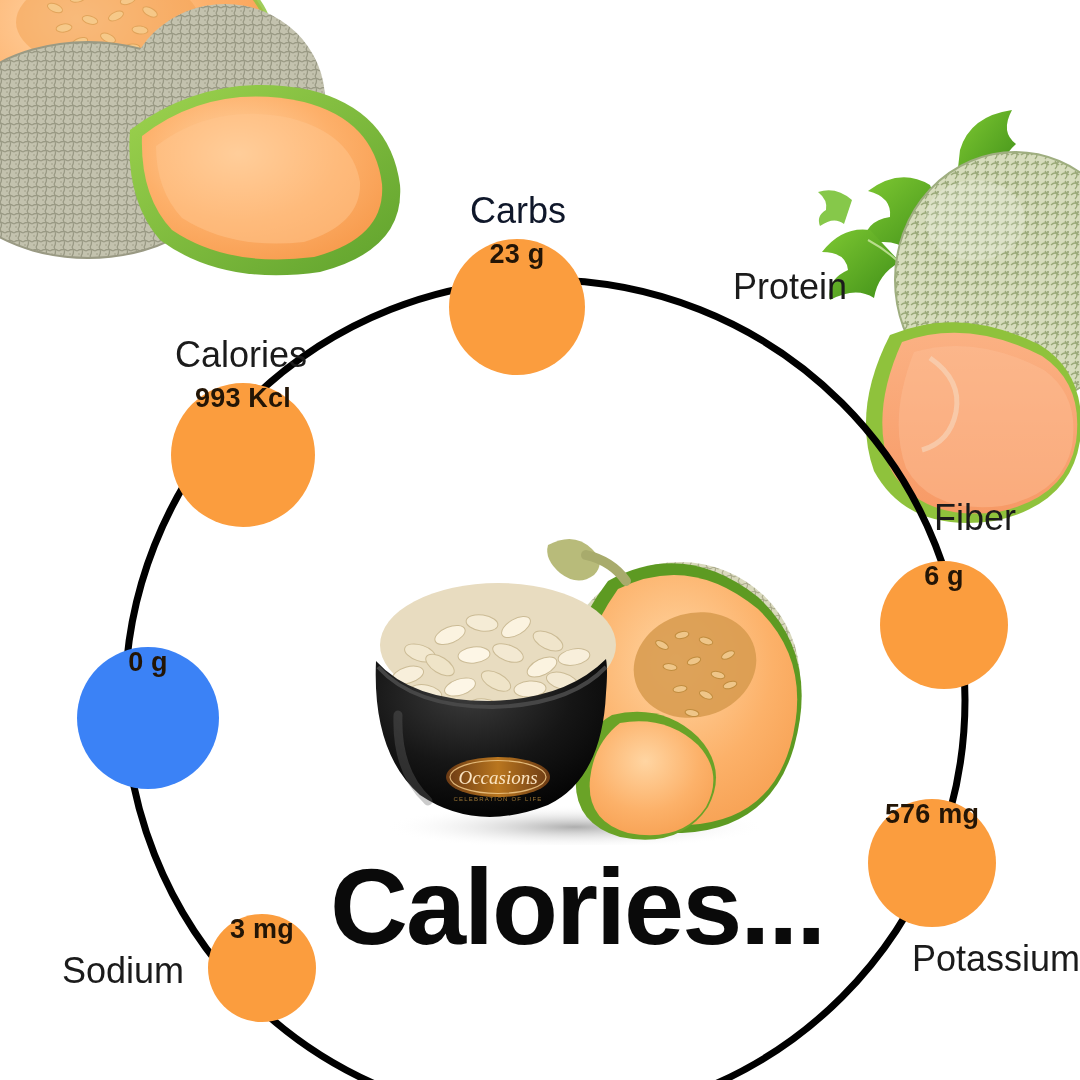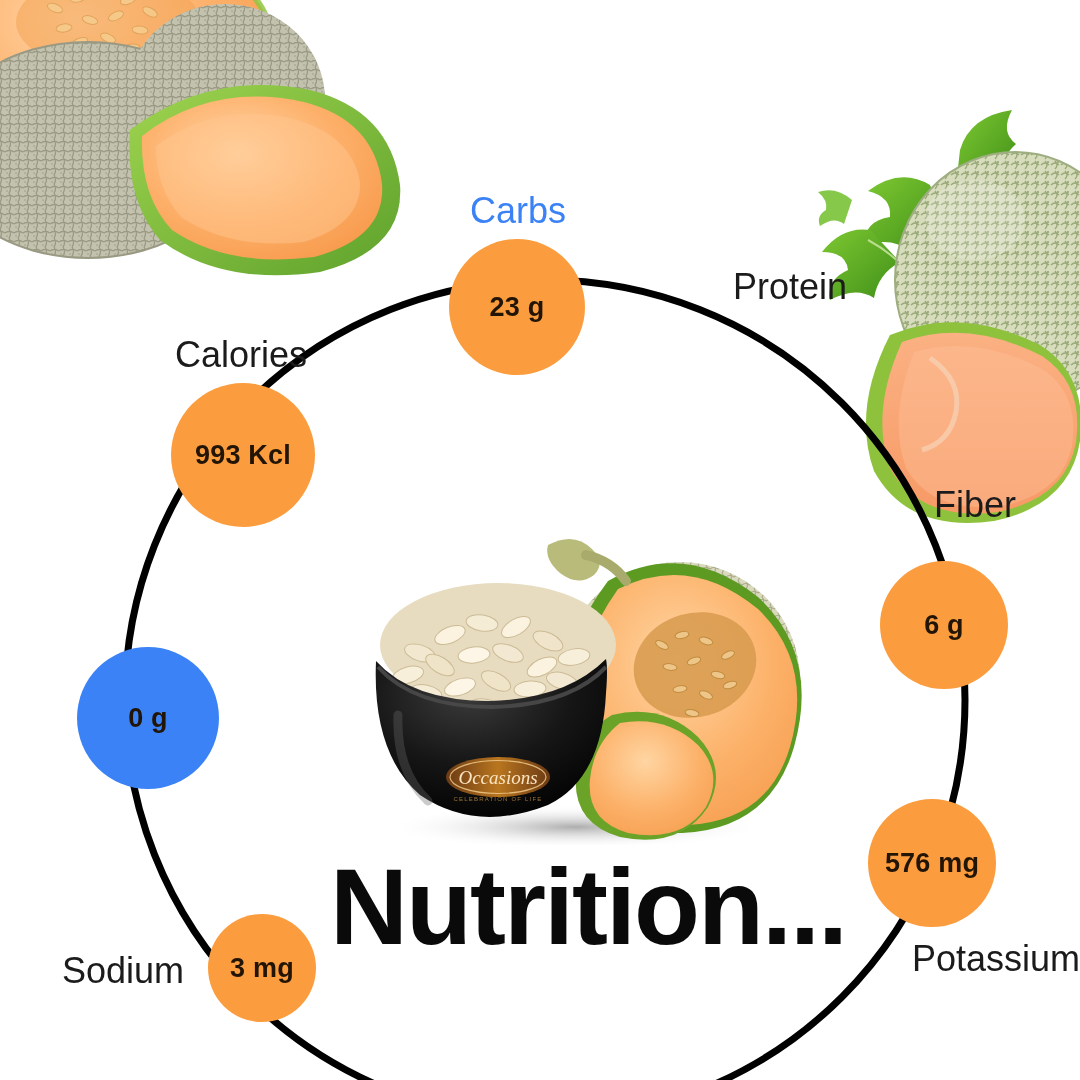--- a/index.html
+++ b/index.html
@@ -13,21 +13,21 @@
   
   #melon-topleft{left:-40px;top:-50px;width:480px;height:340px;}
   #melon-topright{right:-10px;top:90px;width:280px;height:440px;}
   #bowl-center{left:350px;top:485px;width:460px;height:360px;}
 
   
   #ring-svg{position:absolute;left:0;top:0;width:1080px;height:1080px;}
 
   
   .node{position:absolute;border-radius:50%;background:#FB9D3E;
-        display:flex;align-items:center;justify-content:center;
+        display:flex;justify-content:center;
         color:#231506;font-weight:bold;letter-spacing:.2px;}
   .node .val{font-size:27px;font-weight:700;white-space:nowrap;}
   .nlabel{position:absolute;font-size:36px;color:#1b1b1b;white-space:nowrap;font-weight:400;}
 
   
   #headline{position:absolute;left:330px;top:855px;width:620px;z-index:40;}
   #headline .l1{font-size:61px;font-weight:bold;color:#0d0d0d;line-height:.95;letter-spacing:-1px;}
   #headline .l2{font-size:108px;font-weight:bold;color:#0a0a0a;line-height:.92;letter-spacing:-2px;margin-top:2px;}
 </style>
 </head>
@@ -227,28 +227,28 @@
         <text x="148" y="299" text-anchor="middle" font-family="'Liberation Serif',serif" font-size="19" font-style="italic" fill="#fbe4c2">Occasions</text>
         <text x="148" y="316" text-anchor="middle" font-family="'Liberation Sans',sans-serif" font-size="6" letter-spacing="1.2" fill="#9c7534">CELEBRATION OF LIFE</text>
       </g>
     </g>
   </svg>
 
   <svg id="ring-svg" viewBox="0 0 1080 1080" aria-hidden="true">
     <circle id="ring-circle" cx="545" cy="700" r="420" fill="none" stroke="#000000" stroke-width="7"></circle>
   </svg>
 
-  <div class="nlabel" style="left: 470px; top: 190px; color: #3b82f6;">Carbs</div>
+  <div class="nlabel" style="left: 470px; top: 190px; color: #0f172a;">Carbs</div>
   <div class="node" style="left: 449px; top: 239px; width: 136px; height: 136px; background: rgb(251, 157, 62);">
     <span class="val" style="color: rgb(35, 21, 6);">23 g</span>
   </div>
 
   <div class="nlabel" style="left: 733px; top: 266px; color: rgb(27, 27, 27);">Protein</div>
 
-  <div class="nlabel" style="left: 934px; top: 484px; color: rgb(27, 27, 27); text-align: center;">Fiber</div>
+  <div class="nlabel" style="left: 934px; top: 497px; color: rgb(27, 27, 27); text-align: center;">Fiber</div>
   <div class="node" style="left: 880px; top: 561px; width: 128px; height: 128px; background: rgb(251, 157, 62);">
     <span class="val" style="color: rgb(35, 21, 6);">6 g</span>
   </div>
 
   <div class="nlabel" style="left: 912px; top: 938px; color: rgb(27, 27, 27);">Potassium</div>
   <div class="node" style="left: 868px; top: 799px; width: 128px; height: 128px; background: rgb(251, 157, 62);">
     <span class="val" style="color: rgb(35, 21, 6);">576 mg</span>
   </div>
 
   <div class="nlabel" style="left: 62px; top: 950px; color: rgb(27, 27, 27);">Sodium</div>
@@ -259,16 +259,16 @@
   <div class="node" style="left: 77px; top: 647px; width: 142px; height: 142px; background: #3b82f6;">
     <span class="val" style="color: rgb(35, 21, 6);">0 g</span>
   </div>
 
   <div class="nlabel" style="left: 175px; top: 334px; color: rgb(27, 27, 27);">Calories</div>
   <div class="node" style="left: 171px; top: 383px; width: 144px; height: 144px; background: rgb(251, 157, 62);">
     <span class="val" style="color: rgb(35, 21, 6);">993 Kcl</span>
   </div>
 
   <div id="headline">
-    <div class="l2">Nutrition...</div>
+    <div class="l2">Calories...</div>
   </div>
 
 </div>
 
 </body></html>

